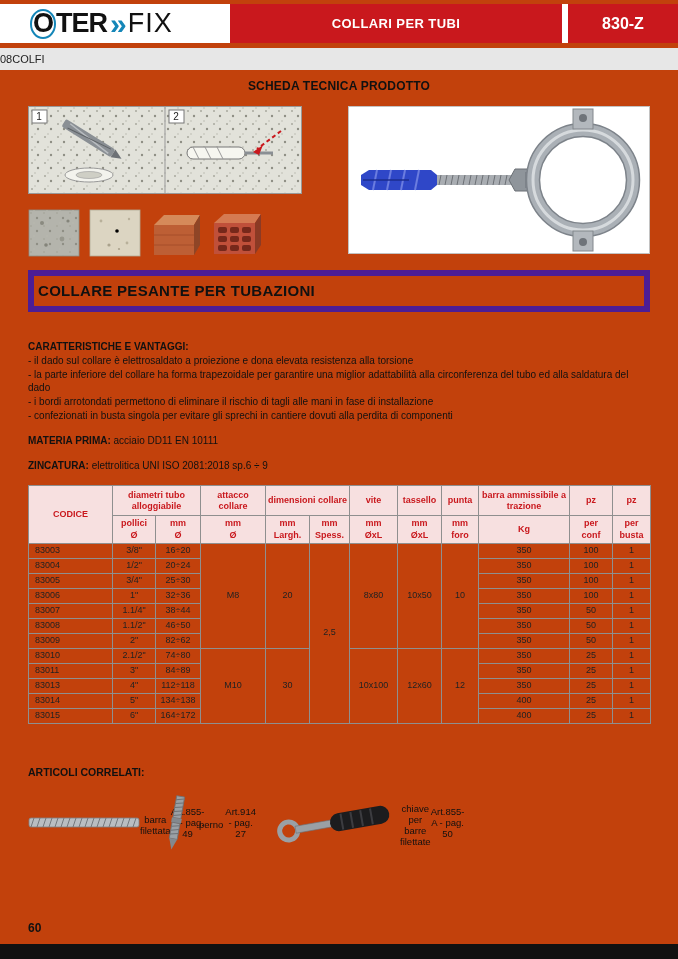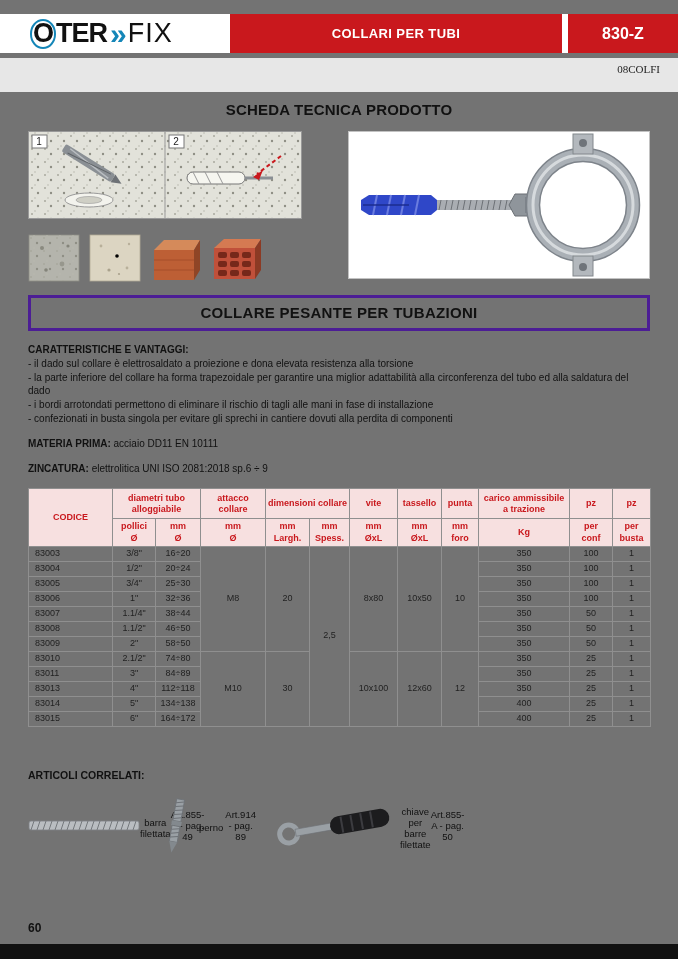--- a/index.html
+++ b/index.html
@@ -6,57 +6,57 @@
     --accent-red:#c9181d;
     --gray-band:#e7e7e7;
     --table-header-bg:#f7e0e0;
     --table-header-text:#c9181d;
     --table-border:#8f8f8f;
     --footer-black:#111111;
   }
   *{margin:0;padding:0;box-sizing:border-box;}
   html,body{background:#cfcfcf;}
   body{font-family:"Liberation Sans",sans-serif;}
-  .page{width:678px;height:959px;background:#737373;position:relative;margin:0 auto;overflow:hidden;padding-top:14px;}
+  .page{width:678px;height:959px;background:#c2410c;position:relative;margin:0 auto;overflow:hidden;padding-top:4px;}
 
   
   .topbar{display:flex;height:39px;align-items:stretch;}
   .logo-area{width:230px;display:flex;align-items:center;padding-left:30px;background:#fff;}
   .logo-oter{font-size:27px;font-weight:900;color:#111;letter-spacing:-1px;}
   .logo-o{border:2px solid #1486b8;border-radius:50%;padding:0 1px;display:inline-block;line-height:0.95;}
   .logo-chev{font-size:30px;font-weight:900;color:#1486b8;margin:0 1px 0 3px;line-height:1;}
   .logo-fix{font-size:27px;font-weight:400;color:#111;letter-spacing:1px;}
   .band{flex:1;background:var(--accent-red);color:#fff;display:flex;align-items:center;justify-content:center;
         font-size:13px;font-weight:bold;letter-spacing:0.4px;}
   .band-gap{width:6px;background:#fff;}
   .codebox{width:110px;background:var(--accent-red);color:#fff;display:flex;align-items:center;justify-content:center;
         font-size:16px;font-weight:bold;}
 
-  .graybar{margin-top:5px;height:34px;background:var(--gray-band);text-align:right;padding-right:18px;
-        font-size:11px;line-height:22px;color:#222;font-family:Liberation Serif, serif;}
-
-  .sheet-title{margin-top:9px;text-align:center;font-size:15px;font-weight:bold;color:#111;letter-spacing:0.2px;}
+  .graybar{margin-top:5px;height:22px;background:var(--gray-band);text-align:left;padding-right:18px;
+        font-size:11px;line-height:22px;color:#222;}
+
+  .sheet-title{margin-top:9px;text-align:center;font-size:12px;font-weight:bold;color:#111;letter-spacing:0.2px;}
 
   
   .media-row{margin:13px 28px 0;display:flex;justify-content:space-between;height:150px;}
   .left-media{width:300px;}
   .instr-box{width:274px;height:88px;border:1px solid #999;background:#e0e0da;}
   .materials{margin-top:15px;display:flex;gap:9px;}
   .mat{width:52px;height:48px;}
   .photo-box{width:302px;height:148px;border:1px solid #c2c2c2;background:#fff;}
 
   
-  .product-title-box{margin:14px 28px 0;border:3px solid #4c1d95;text-align:center;padding:6px 4px 7px;}
+  .product-title-box{margin:14px 28px 0;border:6px solid #4c1d95;padding:6px 4px 7px;}
   .pt1{font-size:15px;font-weight:bold;color:#111;letter-spacing:0.3px;}
   .pt2{font-size:10.5px;color:#222;margin-top:2px;}
 
   
   .sections{margin:12px 28px 0;font-size:10px;color:#111;line-height:1.38;}
   .sec-label{font-weight:bold;}
-  .sec-gap{margin-top:12px;}
+  .sec-gap{margin-top:28px;}
   .inline-line{margin-top:11px;}
 
   
   table.spec{margin:13px 28px 0;border-collapse:collapse;table-layout:fixed;width:622px;}
   table.spec th,table.spec td{border:1px solid var(--table-border);}
   table.spec th{background:var(--table-header-bg);color:var(--table-header-text);font-size:9px;font-weight:bold;
         padding:2px 1px;vertical-align:middle;text-align:center;line-height:1.25;}
   table.spec thead tr:first-child th{height:30px;}
   table.spec thead tr:last-child th{height:26px;white-space:pre-line;}
   table.spec td{font-size:9px;color:#222;text-align:center;vertical-align:middle;height:15px;padding:1px 2px;line-height:1.1;}
@@ -267,21 +267,21 @@
     </colgroup>
     <thead>
       <tr>
         <th rowspan="2">CODICE</th>
         <th colspan="2">diametri tubo alloggiabile</th>
         <th>attacco collare</th>
         <th colspan="2">dimensioni collare</th>
         <th>vite</th>
         <th>tassello</th>
         <th>punta</th>
-        <th>carico ammissibile a trazione</th>
+        <th>barra ammissibile a trazione</th>
         <th>pz</th>
         <th>pz</th>
       </tr>
       <tr>
         <th>pollici
 Ø</th>
         <th>mm
 Ø</th>
         <th>mm
 Ø</th>
@@ -353,21 +353,21 @@
           <td>83008</td>
           <td>1.1/2"</td>
           <td>46÷50</td>
           <td>350</td>
           <td>50</td>
           <td>1</td>
         </tr>
         <tr>
           <td>83009</td>
           <td>2"</td>
-          <td>58÷50</td>
+          <td>82÷62</td>
           <td>350</td>
           <td>50</td>
           <td>1</td>
         </tr>
         <tr>
           <td>83010</td>
           <td>2.1/2"</td>
           <td>74÷80</td>
           <td rowspan="5">M10</td>
           <td rowspan="5">30</td>
@@ -461,21 +461,21 @@
             <g stroke="#6d7176" stroke-width="1">
               <line x1="19" y1="33" x2="27" y2="31"></line>
                 <line x1="19" y1="37" x2="27" y2="35"></line>
                 <line x1="19" y1="41" x2="27" y2="39"></line>
             </g>
             <polygon points="19,45 27,45 23,56" fill="#83898e"></polygon>
           </g>
         </svg>
       </div>
       <div class="rel-name">perno</div>
-      <div class="rel-ref">Art.914 - pag. 89</div>
+      <div class="rel-ref">Art.914 - pag. 27</div>
     </div>
     <div class="rel-fig" style="width:150px">
       <div class="imgbox">
         <svg width="132" height="58" viewBox="0 0 132 58">
           <g transform="rotate(-10 66 29)">
             <circle cx="20" cy="29" r="9" fill="none" stroke="#9aa0a5" stroke-width="5"></circle>
             <rect x="27" y="25.5" width="38" height="7" fill="#9aa0a5" stroke="#6d7176" stroke-width="0.6"></rect>
             <rect x="62" y="20" width="60" height="18" rx="9" fill="#1c1c1e"></rect>
             <g stroke="#3c3c40" stroke-width="2">
               <line x1="74" y1="21" x2="74" y2="37"></line>

